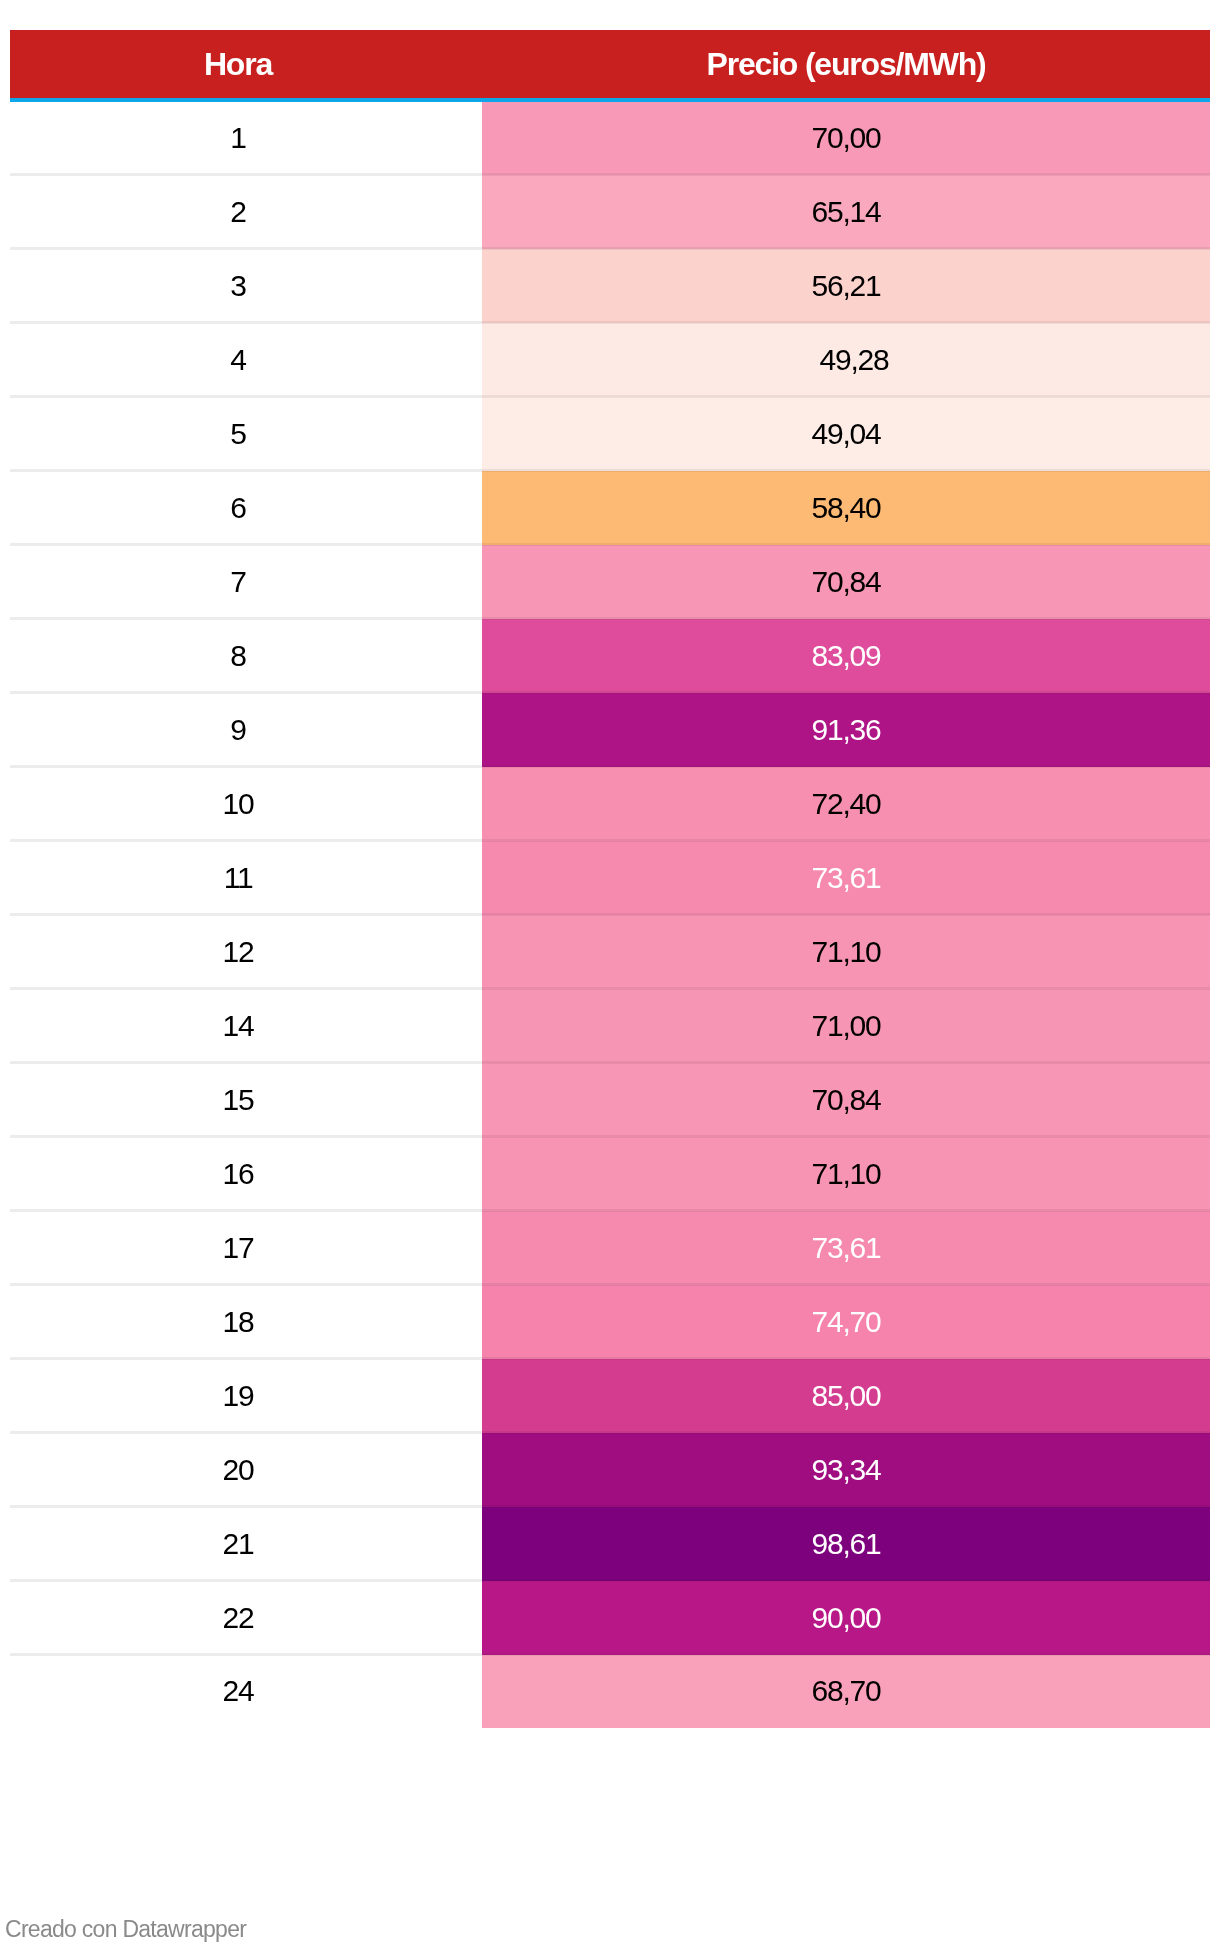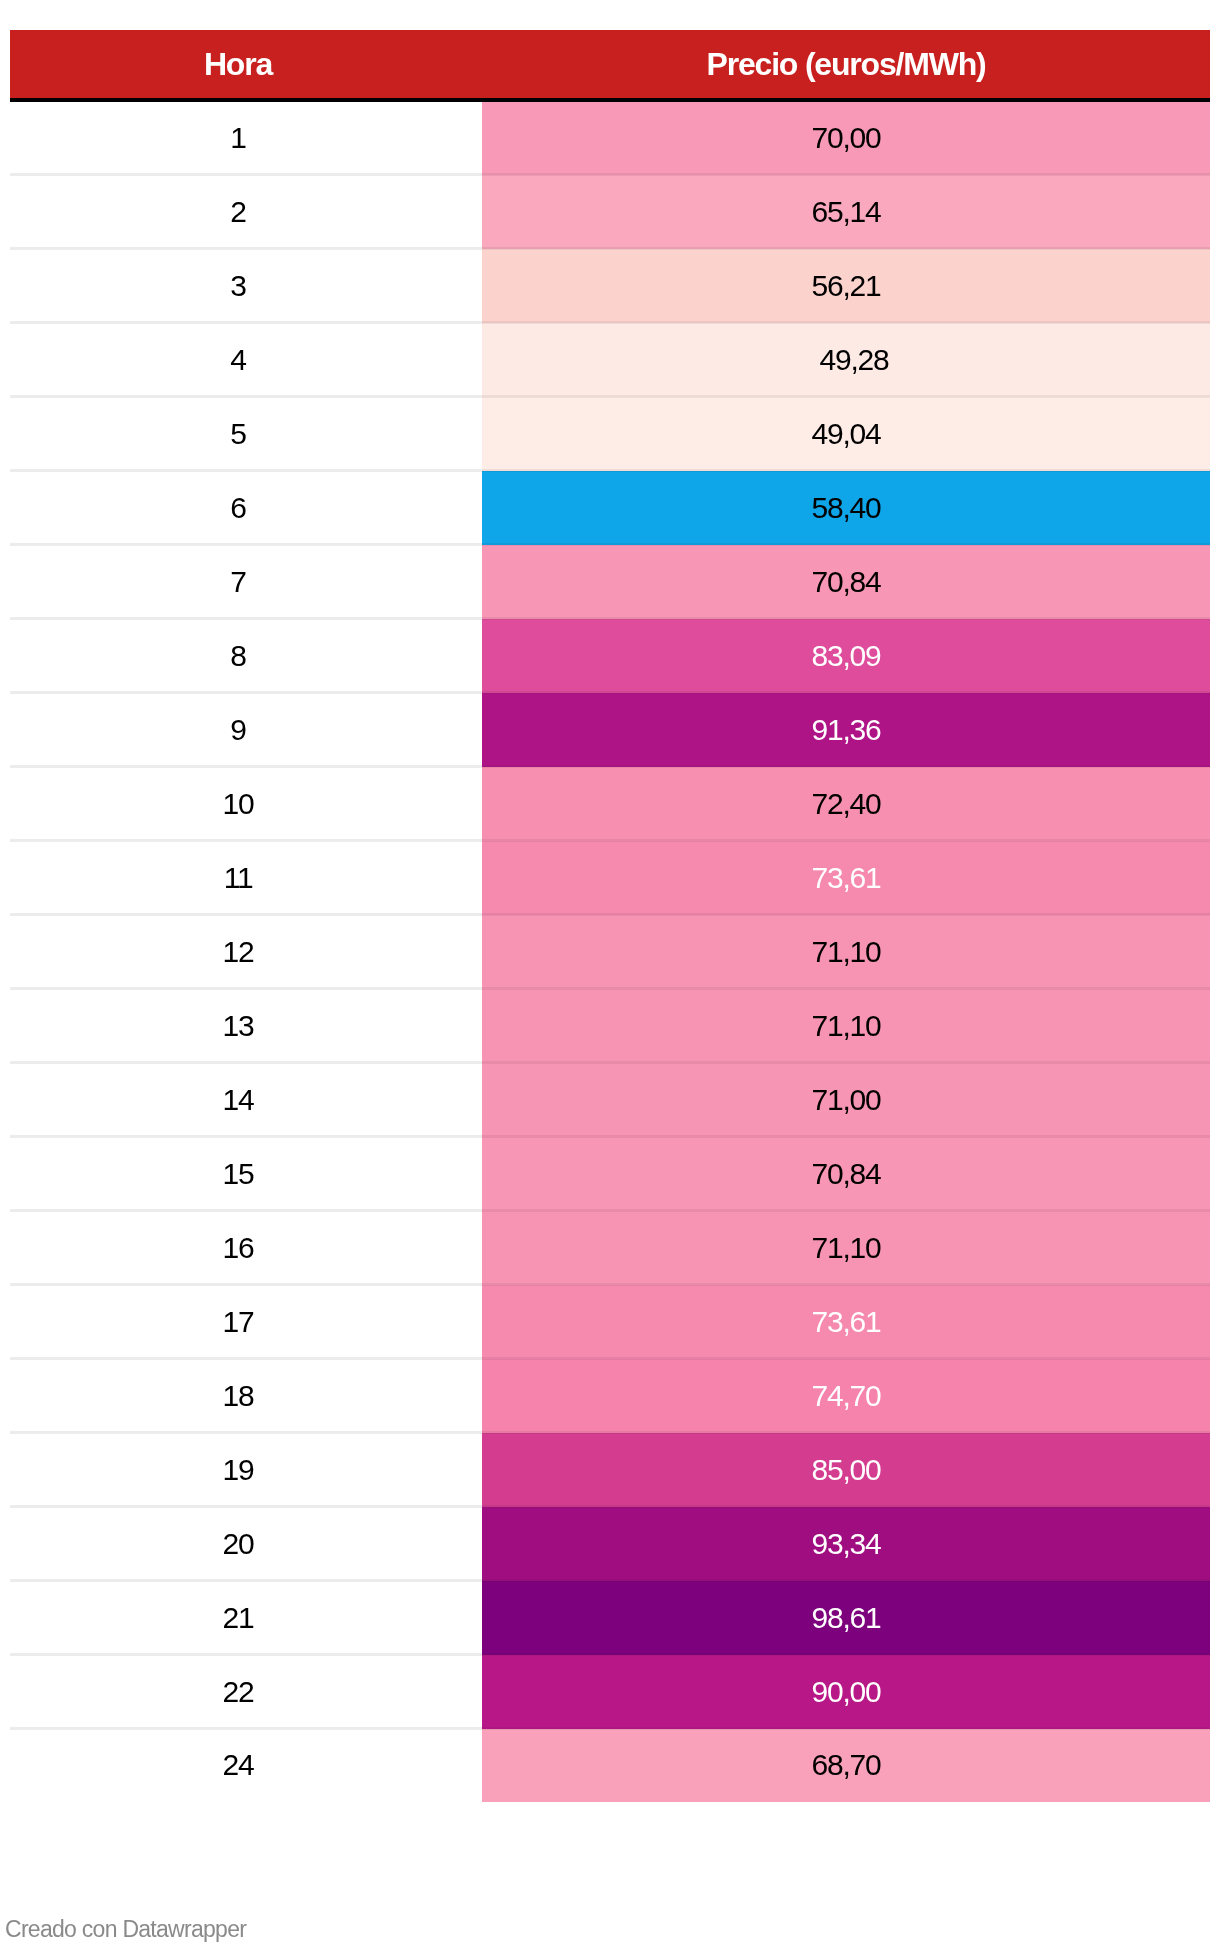--- a/index.html
+++ b/index.html
@@ -30,21 +30,21 @@
   col.col-hora{width:472px;}
   col.col-precio{width:728px;}
   table.dw-table th{
     background:#c81f1f;
     color:#ffffff;
     font-size:32px;
     letter-spacing:-1.2px;
     font-weight:bold;
     height:68px;
     padding:0;
-    border-bottom:4px solid #000000;
+    border-bottom:4px solid #0ea5e9;
     text-align:center;
     vertical-align:middle;
     white-space:nowrap;
   }
   table.dw-table th.th-hora{
     padding-right:16px;
     box-sizing:border-box;
   }
   table.dw-table td{
     height:71px;
@@ -112,21 +112,21 @@
         <tr>
           <td class="cell-hora">4</td>
           <td class="cell-precio" style="background-color: rgb(254, 234, 228); color: rgb(0, 0, 0); padding-left: 16px;">49,28</td>
         </tr>
         <tr>
           <td class="cell-hora">5</td>
           <td class="cell-precio" style="background-color: rgb(254, 236, 230); color: rgb(0, 0, 0);">49,04</td>
         </tr>
         <tr>
           <td class="cell-hora">6</td>
-          <td class="cell-precio" style="background-color: #0ea5e9; color: rgb(0, 0, 0);">58,40</td>
+          <td class="cell-precio" style="background-color: #fdba74; color: rgb(0, 0, 0);">58,40</td>
         </tr>
         <tr>
           <td class="cell-hora">7</td>
           <td class="cell-precio" style="background-color: rgb(248, 150, 181); color: rgb(0, 0, 0);">70,84</td>
         </tr>
         <tr>
           <td class="cell-hora">8</td>
           <td class="cell-precio" style="background-color: rgb(222, 76, 155); color: rgb(255, 255, 255);">83,09</td>
         </tr>
         <tr>
@@ -136,24 +136,20 @@
         <tr>
           <td class="cell-hora">10</td>
           <td class="cell-precio" style="background-color: rgb(247, 143, 177); color: #000000;">72,40</td>
         </tr>
         <tr>
           <td class="cell-hora">11</td>
           <td class="cell-precio" style="background-color: rgb(246, 137, 174); color: rgb(255, 255, 255);">73,61</td>
         </tr>
         <tr>
           <td class="cell-hora">12</td>
-          <td class="cell-precio" style="background-color: rgb(247, 148, 180); color: rgb(0, 0, 0);">71,10</td>
-        </tr>
-        <tr>
-          <td class="cell-hora">13</td>
           <td class="cell-precio" style="background-color: rgb(247, 148, 180); color: rgb(0, 0, 0);">71,10</td>
         </tr>
         <tr>
           <td class="cell-hora">14</td>
           <td class="cell-precio" style="background-color: rgb(247, 149, 180); color: rgb(0, 0, 0);">71,00</td>
         </tr>
         <tr>
           <td class="cell-hora">15</td>
           <td class="cell-precio" style="background-color: rgb(248, 150, 181); color: rgb(0, 0, 0);">70,84</td>
         </tr>

